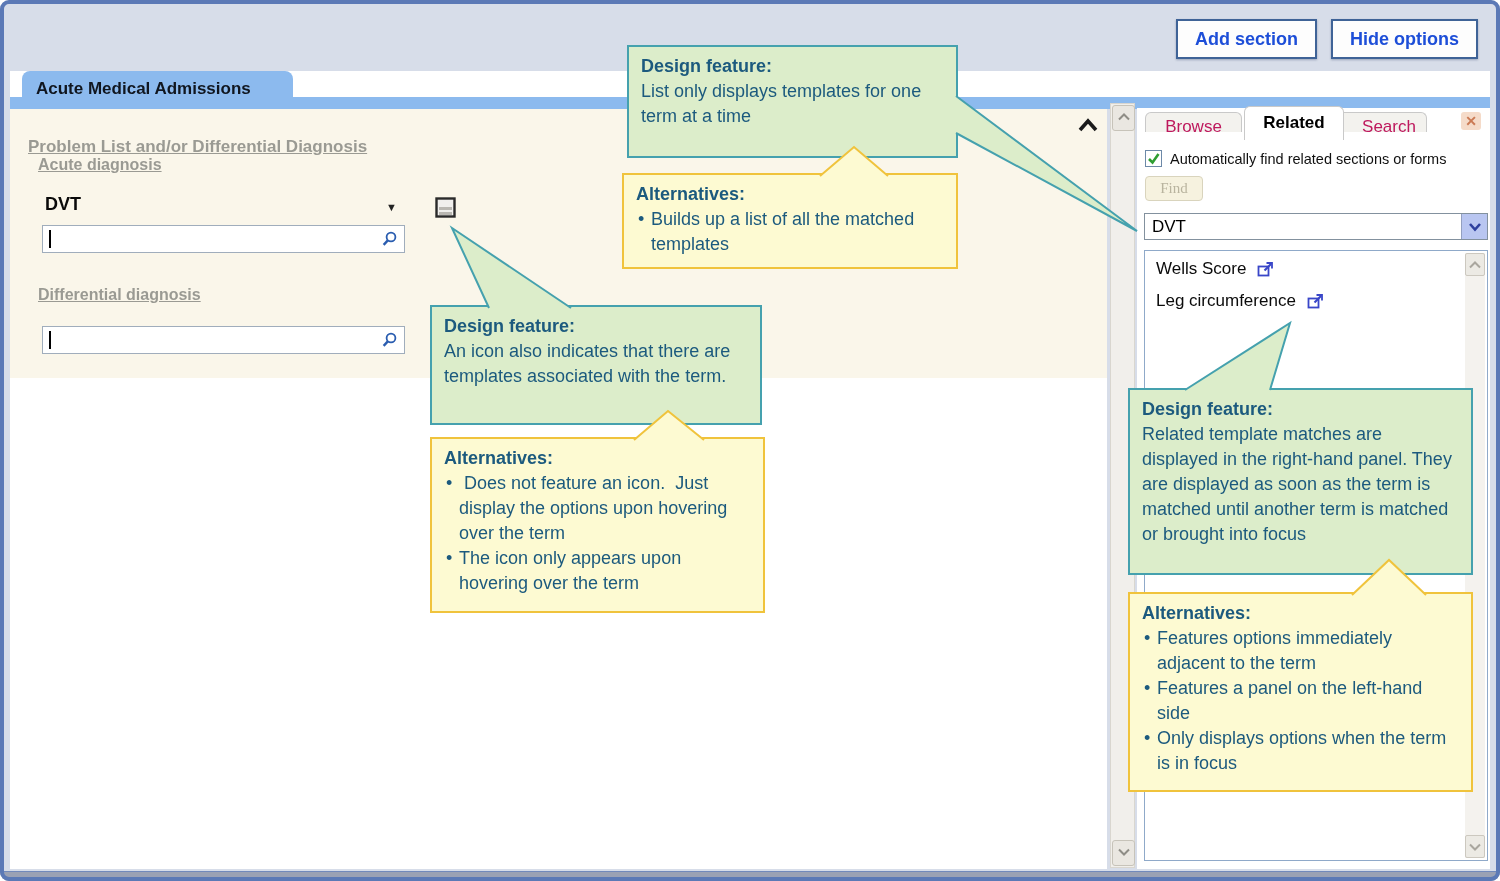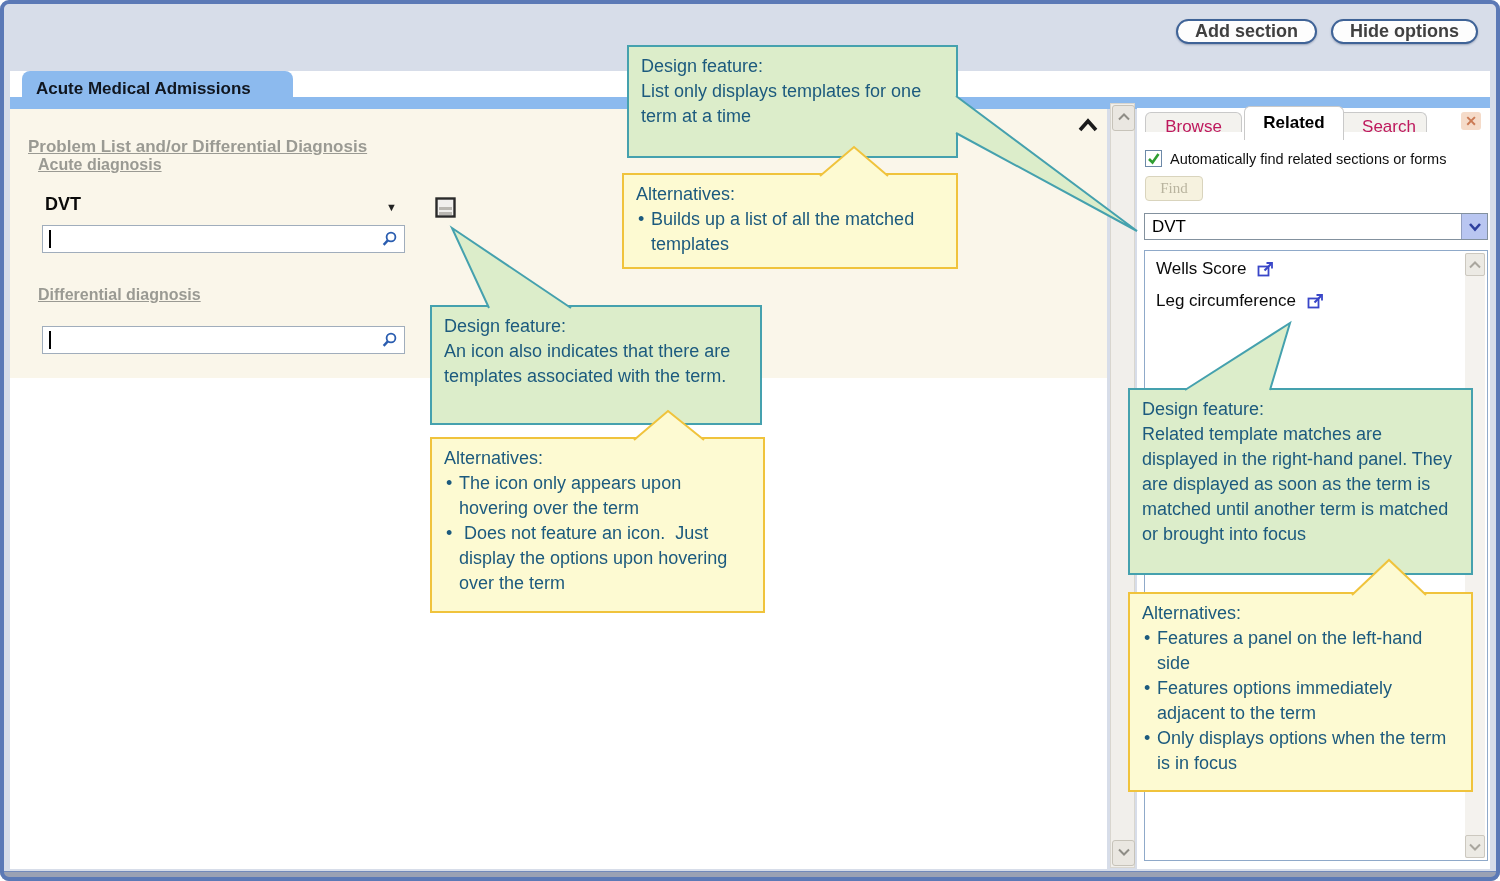--- a/index.html
+++ b/index.html
@@ -1,22 +1,22 @@
 <!DOCTYPE html>
 <html><head>
 <meta charset="utf-8">
 <style>
   html,body{margin:0;padding:0;background:#fff;font-family:"Liberation Sans",sans-serif;}
   .page{position:relative;width:1500px;height:881px;background:#fff;overflow:hidden;}
   .frame{position:absolute;inset:0;background:#d7dde9;border-radius:9px;overflow:hidden;}
   .frame-border{position:absolute;inset:0;border:4px solid #5b79b6;border-radius:9px;pointer-events:none;z-index:100;}
 
   
-  .tbtn{position:absolute;top:19px;height:25px;background:#fdfdfd;border:2px solid #3f6397;border-radius:16px;
-        font-family:"Liberation Sans",sans-serif;font-weight:bold;font-size:18px;color:#404040;padding:0 17px;
+  .tbtn{position:absolute;top:19px;height:40px;background:#fdfdfd;border:2px solid #3f6397;border-radius:0;
+        font-family:"Liberation Sans",sans-serif;font-weight:bold;font-size:18px;color:#1d4ed8;padding:0 17px;
         box-shadow:0 1px 2px rgba(40,60,100,.35);cursor:pointer;}
   .tbtn.add{right:183px;} .tbtn.hide{right:22px;}
 
   
   .tabstrip{position:absolute;left:10px;right:10px;top:71px;height:26px;background:#ffffff;z-index:1;}
   .doc-tab{position:absolute;left:12px;top:0;height:26px;line-height:27px;background:#8cbaee;border-radius:8px 8px 0 0;
            font-weight:bold;font-size:17px;color:#10161f;padding:4px 42px 0 14px;}
   .bluebar{position:absolute;left:10px;right:10px;top:97px;height:12px;background:#8cbaee;z-index:1;}
 
   
@@ -62,21 +62,21 @@
   .listbox{position:absolute;left:7px;top:142px;width:344px;bottom:8px;background:#fff;border:1px solid #8fa9c9;box-sizing:border-box;}
   .litem{position:absolute;left:11px;display:flex;align-items:center;gap:10px;font-size:17px;color:#0b0b0b;cursor:pointer;}
   .li0{top:8px;} .li1{top:40px;}
   .inner-scroll{position:absolute;right:2px;top:2px;bottom:2px;width:20px;background:#f4f2ee;}
   .isbtn{position:absolute;left:0;width:20px;height:23px;background:#eceae4;border:1px solid #ccc8bf;border-radius:2px;box-sizing:border-box;}
   .isbtn.up{top:0;} .isbtn.down{bottom:0;}
   .isbtn svg{display:block;margin:7px auto 0;}
 
   
   .callout{position:absolute;z-index:40;box-sizing:border-box;padding:7px 12px;font-size:18px;line-height:25px;color:#1c5a7e;}
-  .callout .ct{font-weight:normal;}
+  .callout .ct{font-weight:bold;}
   .callout .cb{white-space:pre-wrap;}
   .green{background:#dcedca;border:2px solid #45a1ae;}
   .yellow{background:#fdfad2;border:2px solid #f0c33c;}
   .co-green-top{left:627px;top:45px;width:331px;height:113px;}
   .co-yellow-top{left:622px;top:173px;width:336px;height:96px;}
   .co-green-icon{left:430px;top:305px;width:332px;height:120px;}
   .co-yellow-icon{left:430px;top:437px;width:335px;height:176px;}
   .co-green-panel{left:1128px;top:388px;width:345px;height:187px;}
   .co-yellow-panel{left:1128px;top:592px;width:345px;height:200px;}
   .bullet{position:relative;padding-left:15px;white-space:pre-wrap;}
@@ -217,32 +217,32 @@
       <div class="ct">Alternatives:</div>
       <div class="bullet">Builds up a list of all the matched templates</div>
     </div>
 
     <div class="callout green co-green-icon">
       <div class="ct">Design feature:</div>
       <div class="cb">An icon also indicates that there are templates associated with the term.</div>
     </div>
     <div class="callout yellow co-yellow-icon">
       <div class="ct">Alternatives:</div>
+      <div class="bullet"> Does not feature an icon.  Just display the options upon hovering over the term</div>
       <div class="bullet">The icon only appears upon hovering over the term</div>
-      <div class="bullet"> Does not feature an icon.  Just display the options upon hovering over the term</div>
     </div>
 
     <div class="callout green co-green-panel">
       <div class="ct">Design feature:</div>
       <div class="cb">Related template matches are displayed in the right-hand panel. They are displayed as soon as the term is matched until another term is matched or brought into focus</div>
     </div>
     <div class="callout yellow co-yellow-panel">
       <div class="ct">Alternatives:</div>
+      <div class="bullet">Features options immediately adjacent to the term</div>
       <div class="bullet">Features a panel on the left-hand side</div>
-      <div class="bullet">Features options immediately adjacent to the term</div>
       <div class="bullet">Only displays options when the term is in focus</div>
     </div>
 
     <svg class="overlay" width="1500" height="881" viewBox="0 0 1500 881">
       <path d="M956,96 L1137,231 L956,133 Z" fill="#dcedca"></path>
       <path d="M956,96 L1137,231 L956,133" fill="none" stroke="#45a1ae" stroke-width="2"></path>
       <path d="M489,308 L452,228 L571,308 Z" fill="#dcedca"></path>
       <path d="M489,308 L452,228 L571,308" fill="none" stroke="#45a1ae" stroke-width="2"></path>
       <path d="M1185,390 L1290,323 L1270,390 Z" fill="#dcedca"></path>
       <path d="M1185,390 L1290,323 L1270,390" fill="none" stroke="#45a1ae" stroke-width="2"></path>

